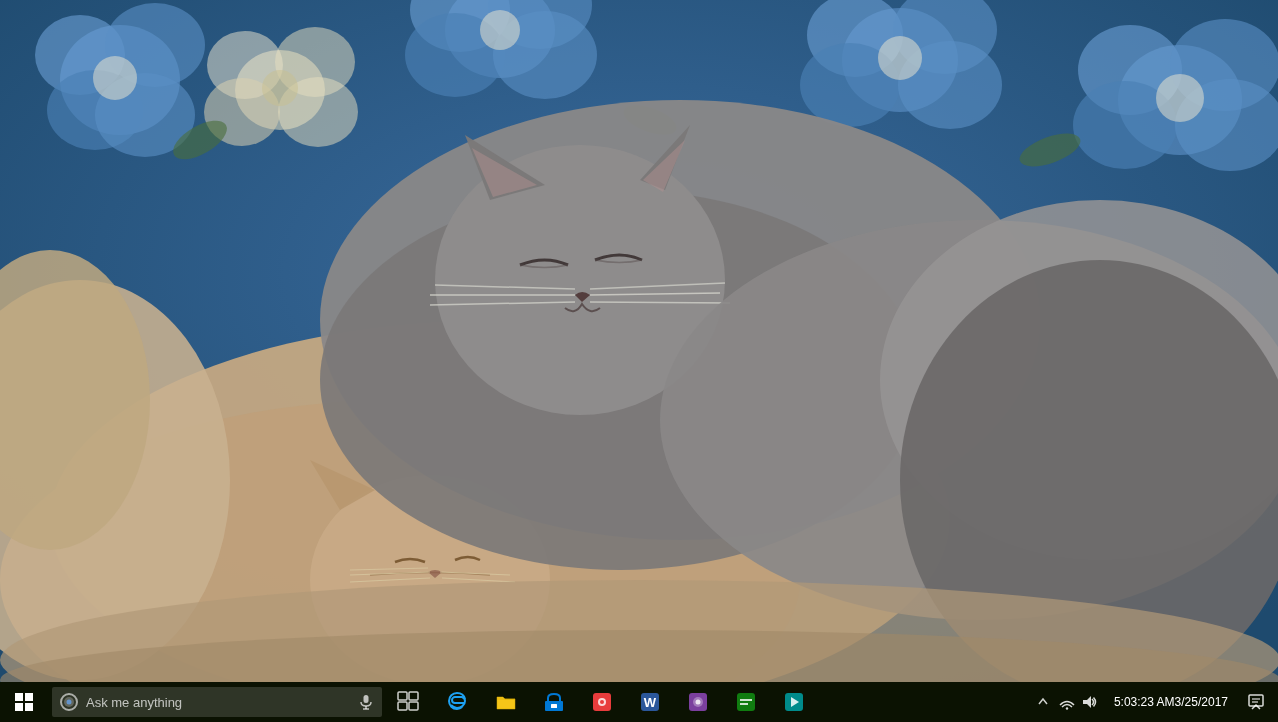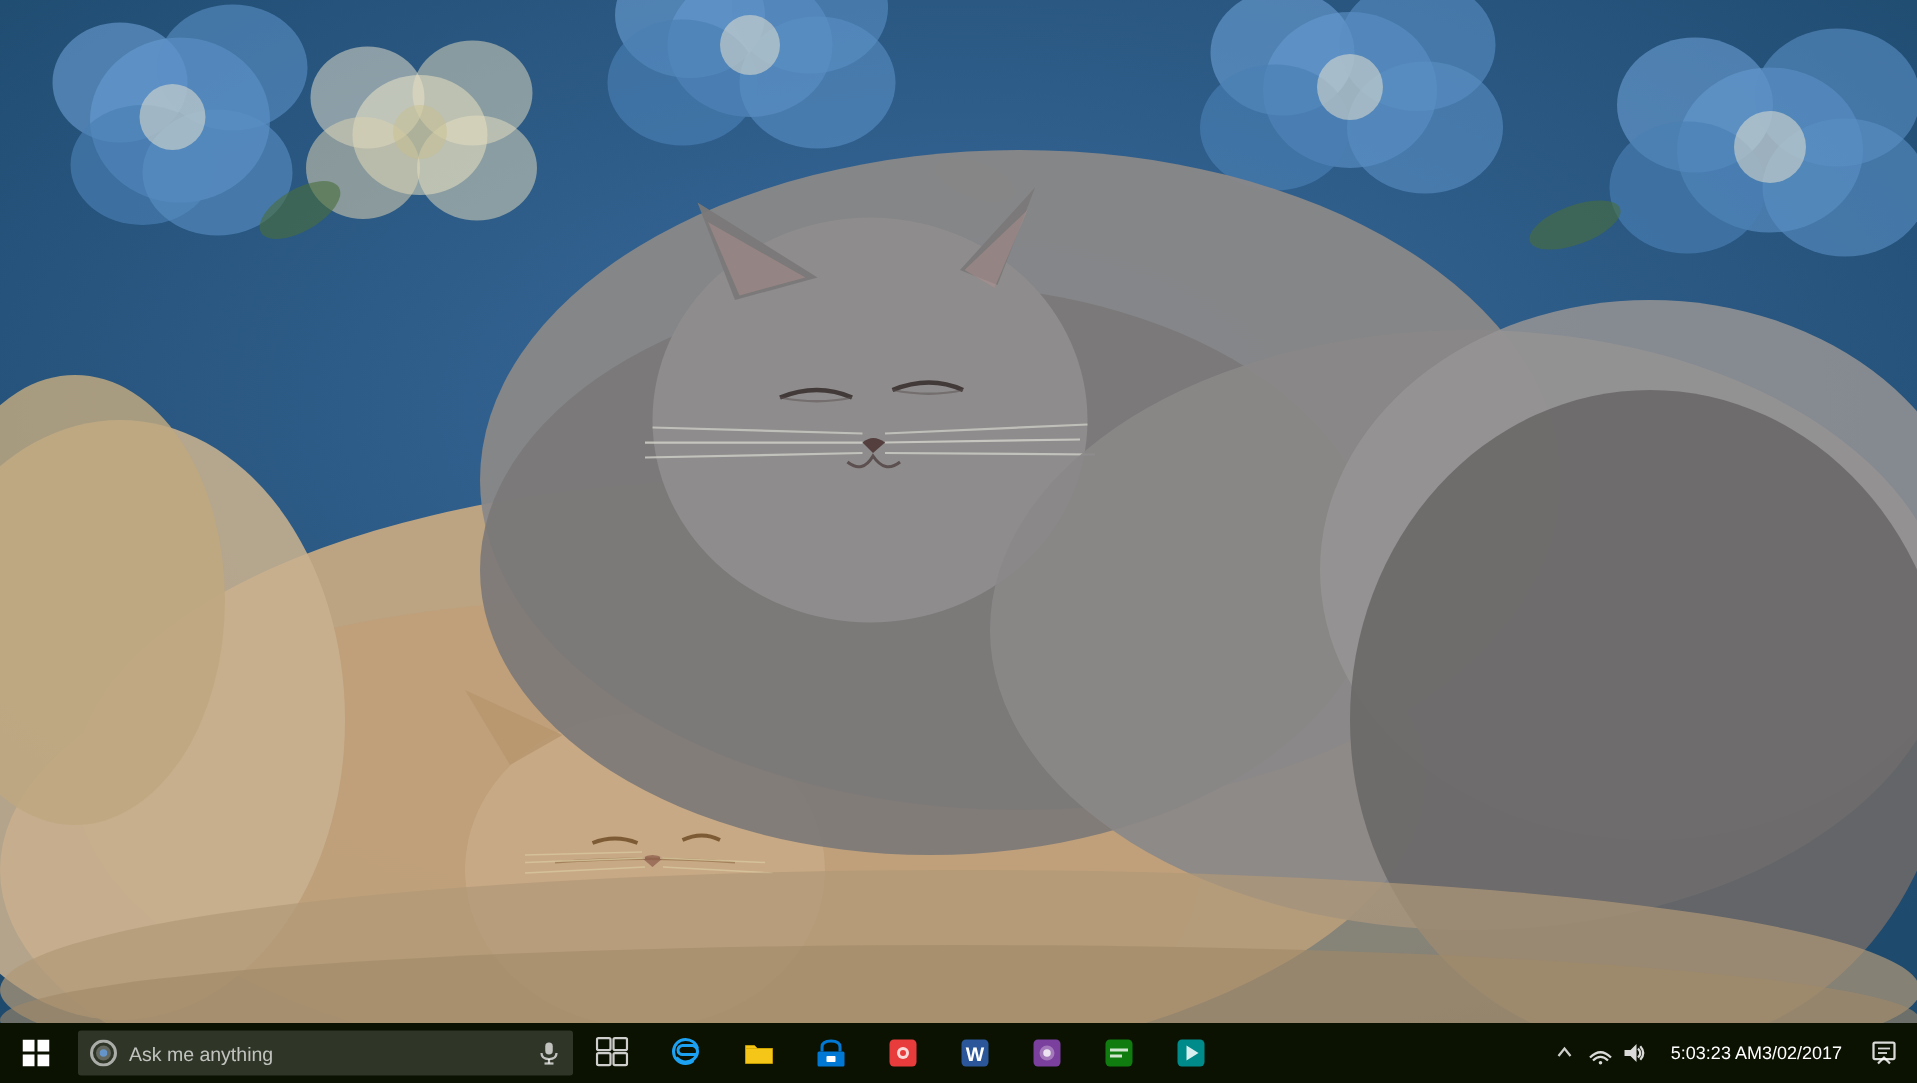--- a/index.html
+++ b/index.html
@@ -432,21 +432,21 @@
             <polygon points="2,6 6,6 10,2 10,14 6,10 2,10" fill="rgba(255,255,255,0.85)"></polygon>
             <path d="M11 5 Q14 8 11 11" stroke="rgba(255,255,255,0.85)" stroke-width="1.5" fill="none"></path>
             <path d="M12.5 3.5 Q16.5 8 12.5 12.5" stroke="rgba(255,255,255,0.85)" stroke-width="1.5" fill="none"></path>
           </svg>
         </div>
 
       </div>
 
       <div id="clock">
         <span>5:03:23 AM</span>
-        <span>3/02/2017</span>
+        <span>3/25/2017</span>
       </div>
 
       <div id="notification-button" title="Action Center">
         <svg width="16" height="16" viewBox="0 0 16 16" xmlns="http://www.w3.org/2000/svg">
           <rect x="1" y="1" width="14" height="11" rx="1" fill="none" stroke="rgba(255,255,255,0.85)" stroke-width="1.5"></rect>
           <path d="M4 15 L8 11 L12 15" stroke="rgba(255,255,255,0.85)" stroke-width="1.5" fill="none"></path>
           <line x1="4" y1="5" x2="12" y2="5" stroke="rgba(255,255,255,0.85)" stroke-width="1.2"></line>
           <line x1="4" y1="8" x2="10" y2="8" stroke="rgba(255,255,255,0.85)" stroke-width="1.2"></line>
         </svg>
       </div>

